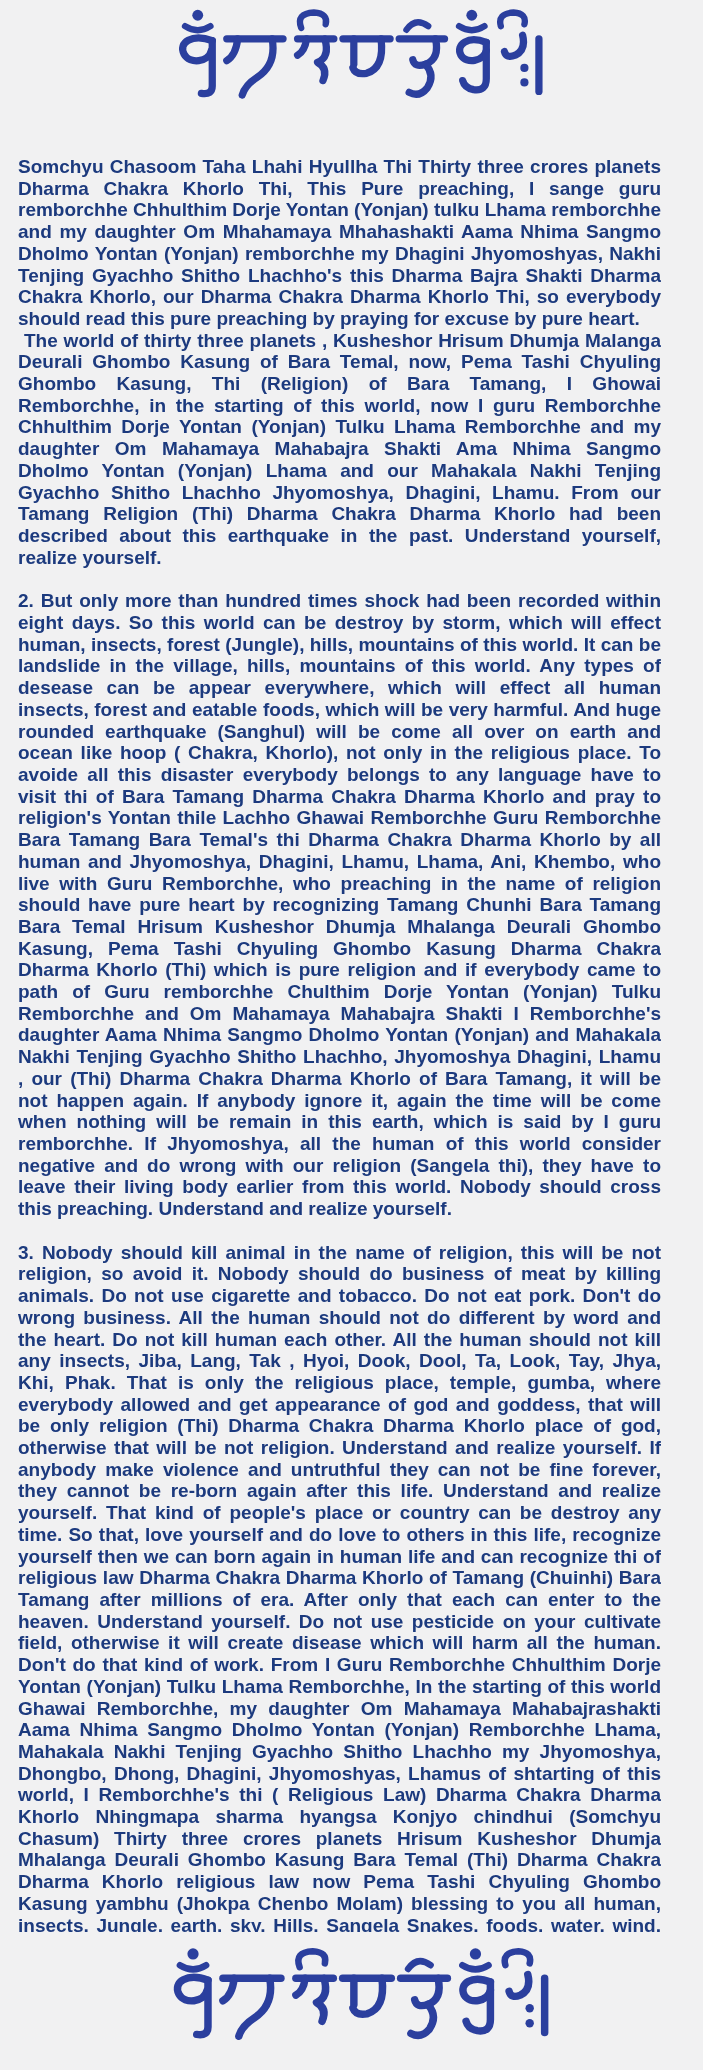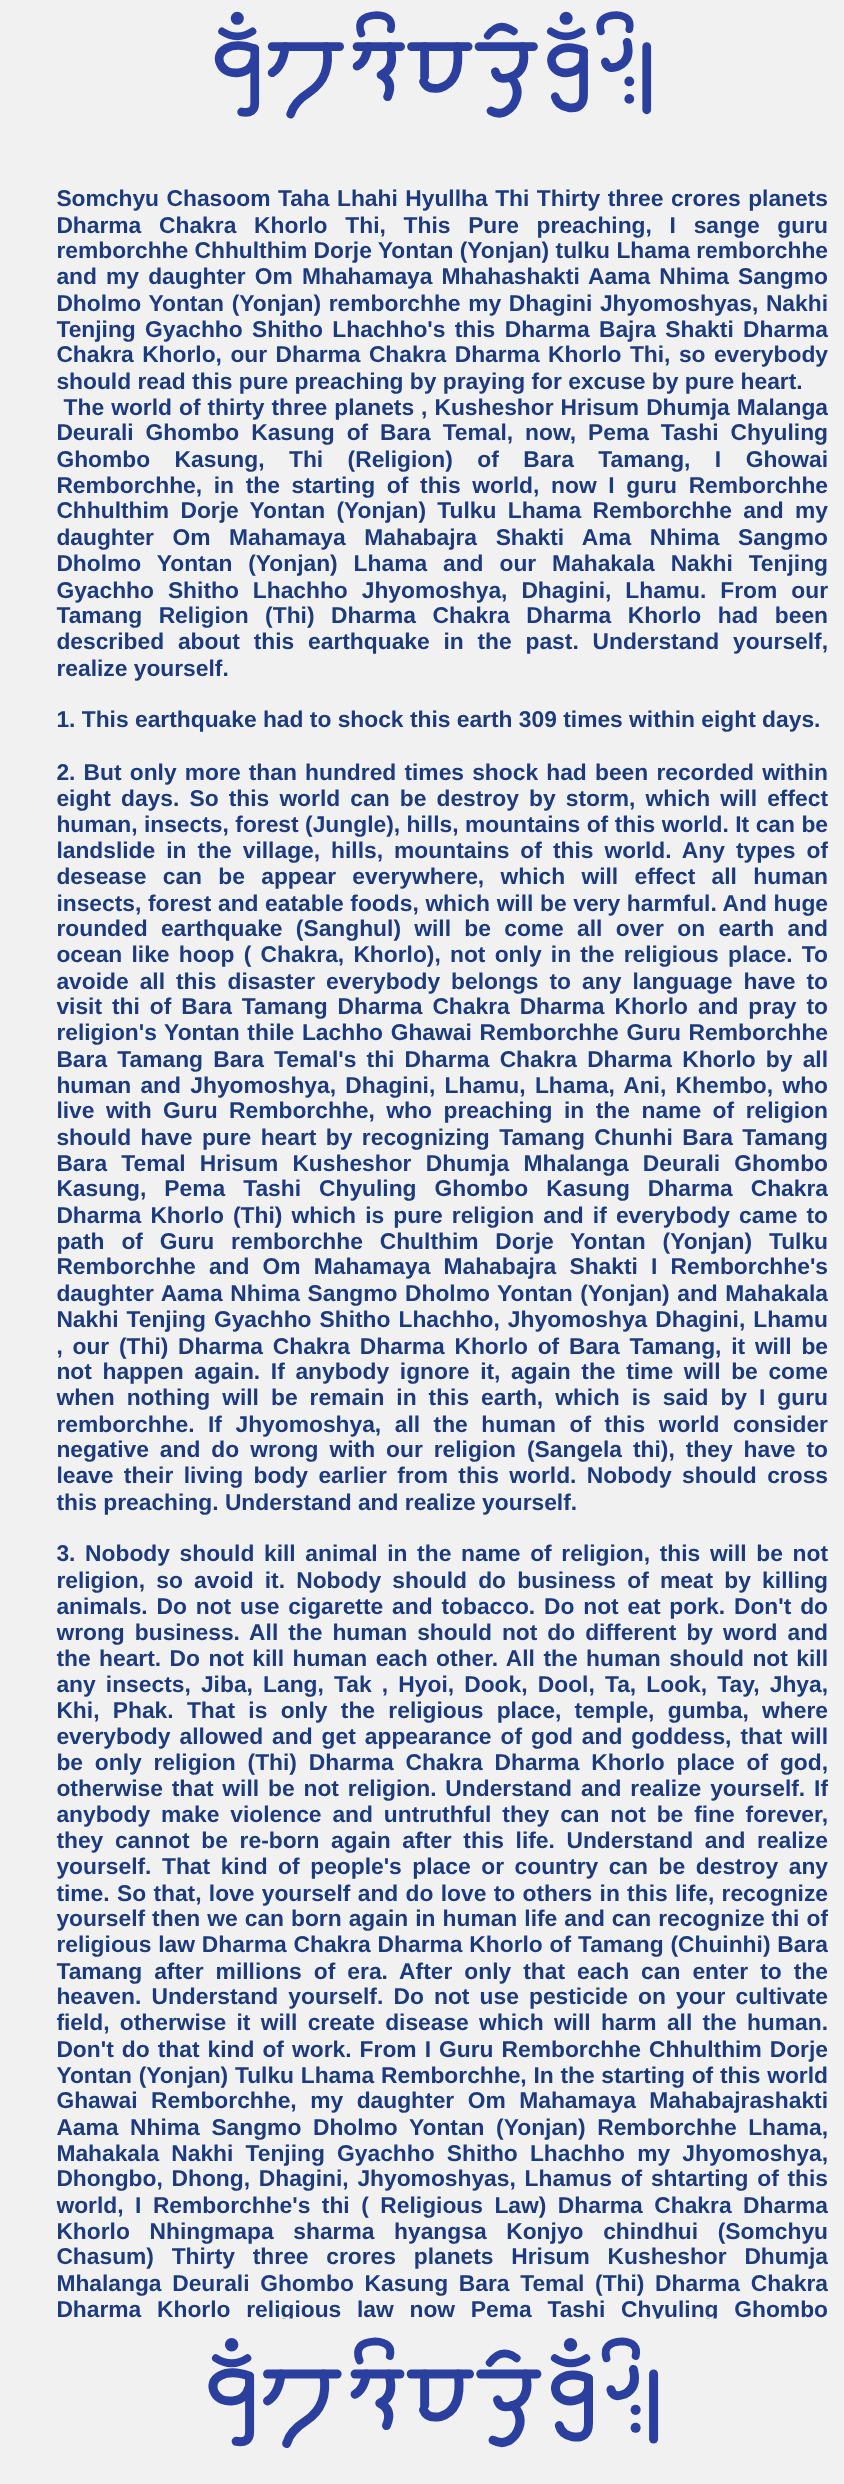--- a/index.html
+++ b/index.html
@@ -26,21 +26,21 @@
     display:flex;
     justify-content:center;
     color:var(--mantra-color);
   }
   .mantra-top{top:4px;}
   .mantra-bottom{top:1942px;}
   .mantra svg{display:block;}
   .doc-body{
     position:absolute;
     top:156px;
-    left:47px;
+    left:18px;
     width:643px;
     max-height:1776px;
     overflow:hidden;
     color:var(--text-color);
     font-size:19px;
     line-height:21.7px;
     font-weight:bold;
     text-align:justify;
   }
   .doc-body p{margin:0;}
@@ -93,21 +93,20 @@
           <path d="M422 38 V96"></path>
         </g>
       </defs>
       <use href="#mantraSym"></use>
     </svg>
   </div>
 
   <article class="doc-body">
     <p>Somchyu Chasoom Taha Lhahi Hyullha Thi Thirty three crores planets Dharma Chakra Khorlo Thi, This Pure preaching, I sange guru remborchhe Chhulthim Dorje Yontan (Yonjan) tulku Lhama remborchhe and my daughter Om Mhahamaya Mhahashakti Aama Nhima Sangmo Dholmo Yontan (Yonjan) remborchhe my Dhagini Jhyomoshyas, Nakhi Tenjing Gyachho Shitho Lhachho's this Dharma Bajra Shakti Dharma Chakra Khorlo, our Dharma Chakra Dharma Khorlo Thi, so everybody should read this pure preaching by praying for excuse by pure heart.</p>
     <p class="slight-indent">The world of thirty three planets , Kusheshor Hrisum Dhumja Malanga Deurali Ghombo Kasung of Bara Temal, now, Pema Tashi Chyuling Ghombo Kasung, Thi (Religion) of Bara Tamang, I Ghowai Remborchhe, in the starting of this world, now I guru Remborchhe Chhulthim Dorje Yontan (Yonjan) Tulku Lhama Remborchhe and my daughter Om Mahamaya Mahabajra Shakti Ama Nhima Sangmo Dholmo Yontan (Yonjan) Lhama and our Mahakala Nakhi Tenjing Gyachho Shitho Lhachho Jhyomoshya, Dhagini, Lhamu. From our Tamang Religion (Thi) Dharma Chakra Dharma Khorlo had been described about this earthquake in the past. Understand yourself, realize yourself.</p>
-    <p class="gap-before">1. This earthquake had to shock this earth 309 times within eight days.</p>
     <p class="gap-before">2. But only more than hundred times shock had been recorded within eight days. So this world can be destroy by storm, which will effect human, insects, forest (Jungle), hills, mountains of this world. It can be landslide in the village, hills, mountains of this world. Any types of desease can be appear everywhere, which will effect all human insects, forest and eatable foods, which will be very harmful. And huge rounded earthquake (Sanghul) will be come all over on earth and ocean like hoop ( Chakra, Khorlo), not only in the religious place. To avoide all this disaster everybody belongs to any language have to visit thi of Bara Tamang Dharma Chakra Dharma Khorlo and pray to religion's Yontan thile Lachho Ghawai Remborchhe Guru Remborchhe Bara Tamang Bara Temal's thi Dharma Chakra Dharma Khorlo by all human and Jhyomoshya, Dhagini, Lhamu, Lhama, Ani, Khembo, who live with Guru Remborchhe, who preaching in the name of religion should have pure heart by recognizing Tamang Chunhi Bara Tamang Bara Temal Hrisum Kusheshor Dhumja Mhalanga Deurali Ghombo Kasung, Pema Tashi Chyuling Ghombo Kasung Dharma Chakra Dharma Khorlo (Thi) which is pure religion and if everybody came to path of Guru remborchhe Chulthim Dorje Yontan (Yonjan) Tulku Remborchhe and Om Mahamaya Mahabajra Shakti I Remborchhe's daughter Aama Nhima Sangmo Dholmo Yontan (Yonjan) and Mahakala Nakhi Tenjing Gyachho Shitho Lhachho, Jhyomoshya Dhagini, Lhamu , our (Thi) Dharma Chakra Dharma Khorlo of Bara Tamang, it will be not happen again. If anybody ignore it, again the time will be come when nothing will be remain in this earth, which is said by I guru remborchhe. If Jhyomoshya, all the human of this world consider negative and do wrong with our religion (Sangela thi), they have to leave their living body earlier from this world. Nobody should cross this preaching. Understand and realize yourself.</p>
     <p class="gap-before">3. Nobody should kill animal in the name of religion, this will be not religion, so avoid it. Nobody should do business of meat by killing animals. Do not use cigarette and tobacco. Do not eat pork. Don't do wrong business. All the human should not do different by word and the heart. Do not kill human each other. All the human should not kill any insects, Jiba, Lang, Tak , Hyoi, Dook, Dool, Ta, Look, Tay, Jhya, Khi, Phak. That is only the religious place, temple, gumba, where everybody allowed and get appearance of god and goddess, that will be only religion (Thi) Dharma Chakra Dharma Khorlo place of god, otherwise that will be not religion. Understand and realize yourself. If anybody make violence and untruthful they can not be fine forever, they cannot be re-born again after this life. Understand and realize yourself. That kind of people's place or country can be destroy any time. So that, love yourself and do love to others in this life, recognize yourself then we can born again in human life and can recognize thi of religious law Dharma Chakra Dharma Khorlo of Tamang (Chuinhi) Bara Tamang after millions of era. After only that each can enter to the heaven. Understand yourself. Do not use pesticide on your cultivate field, otherwise it will create disease which will harm all the human. Don't do that kind of work. From I Guru Remborchhe Chhulthim Dorje Yontan (Yonjan) Tulku Lhama Remborchhe, In the starting of this world Ghawai Remborchhe, my daughter Om Mahamaya Mahabajrashakti Aama Nhima Sangmo Dholmo Yontan (Yonjan) Remborchhe Lhama, Mahakala Nakhi Tenjing Gyachho Shitho Lhachho my Jhyomoshya, Dhongbo, Dhong, Dhagini, Jhyomoshyas, Lhamus of shtarting of this world, I Remborchhe's thi ( Religious Law) Dharma Chakra Dharma Khorlo Nhingmapa sharma hyangsa Konjyo chindhui (Somchyu Chasum) Thirty three crores planets Hrisum Kusheshor Dhumja Mhalanga Deurali Ghombo Kasung Bara Temal (Thi) Dharma Chakra Dharma Khorlo religious law now Pema Tashi Chyuling Ghombo Kasung yambhu (Jhokpa Chenbo Molam) blessing to you all human, insects, Jungle, earth, sky, Hills, Sangela Snakes, foods, water, wind, Tipling (Larkyuing) Rainbow, Bajra Mahamaya Bajra Shakti. Understand yourself, Understand Lhamas, Understand Yourself. If all the human of this earth pray Om Mhani Pema Hung Hri, this earth can be better, otherwise again earthqauke (Sanghul) and storm will be come. Killing each other can be cause to crack down this earth and mountains, hills and it can be landslide and river flood. Foods will not be remain in this earth, then human will kill and eat meat and drink blood of each other. The body have to leave with nothing. It will be destroy and die. All the human should recognize Tamang Chuinhi Bara Tamang, I (Thungsa) starting of this world Ghawai Remborchhe , I Guru Remborchhe Chhulthim Dorje Yontan (Yonjan) Tulku Lhama Remborchhe, my daughter Om Mahamaya Mahabajrashakti Aama Nhima Sangmo Dholmo Yontan (Yonjan) Remborchhe Lhama, Mahakala Nakhi Tenjing Gyachho Shitho Lhachho my Jhyomoshya, Dhongbo, Dhong, Dhagini, Jhyomoshyas, Lhamus, Our Dharma chakra Dharma Khorlo law of religion, otherwise this world will be destroy. Rangni Rangkheno Lhama Rengkheno. Lhaso Lhaso, Lhaso, Lhaso.</p>
   </article>
 
   <div class="mantra mantra-bottom" role="img" aria-label="Om Mani Padme Hum Hri">
     <svg width="404" height="110" viewBox="0 0 432 116" aria-hidden="true">
       <use href="#mantraSym"></use>
     </svg>
   </div>
 

